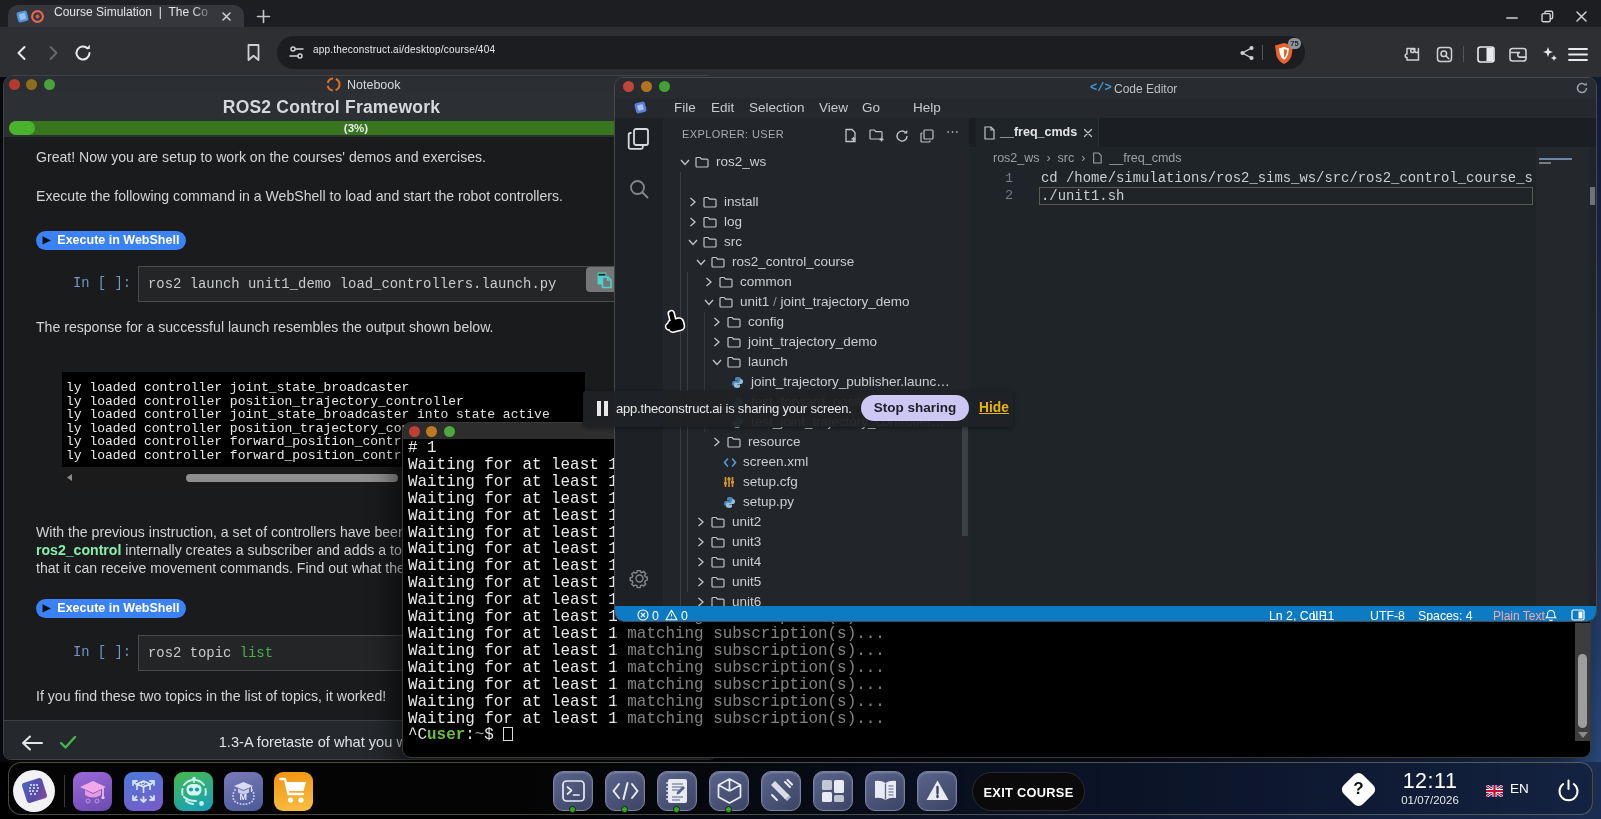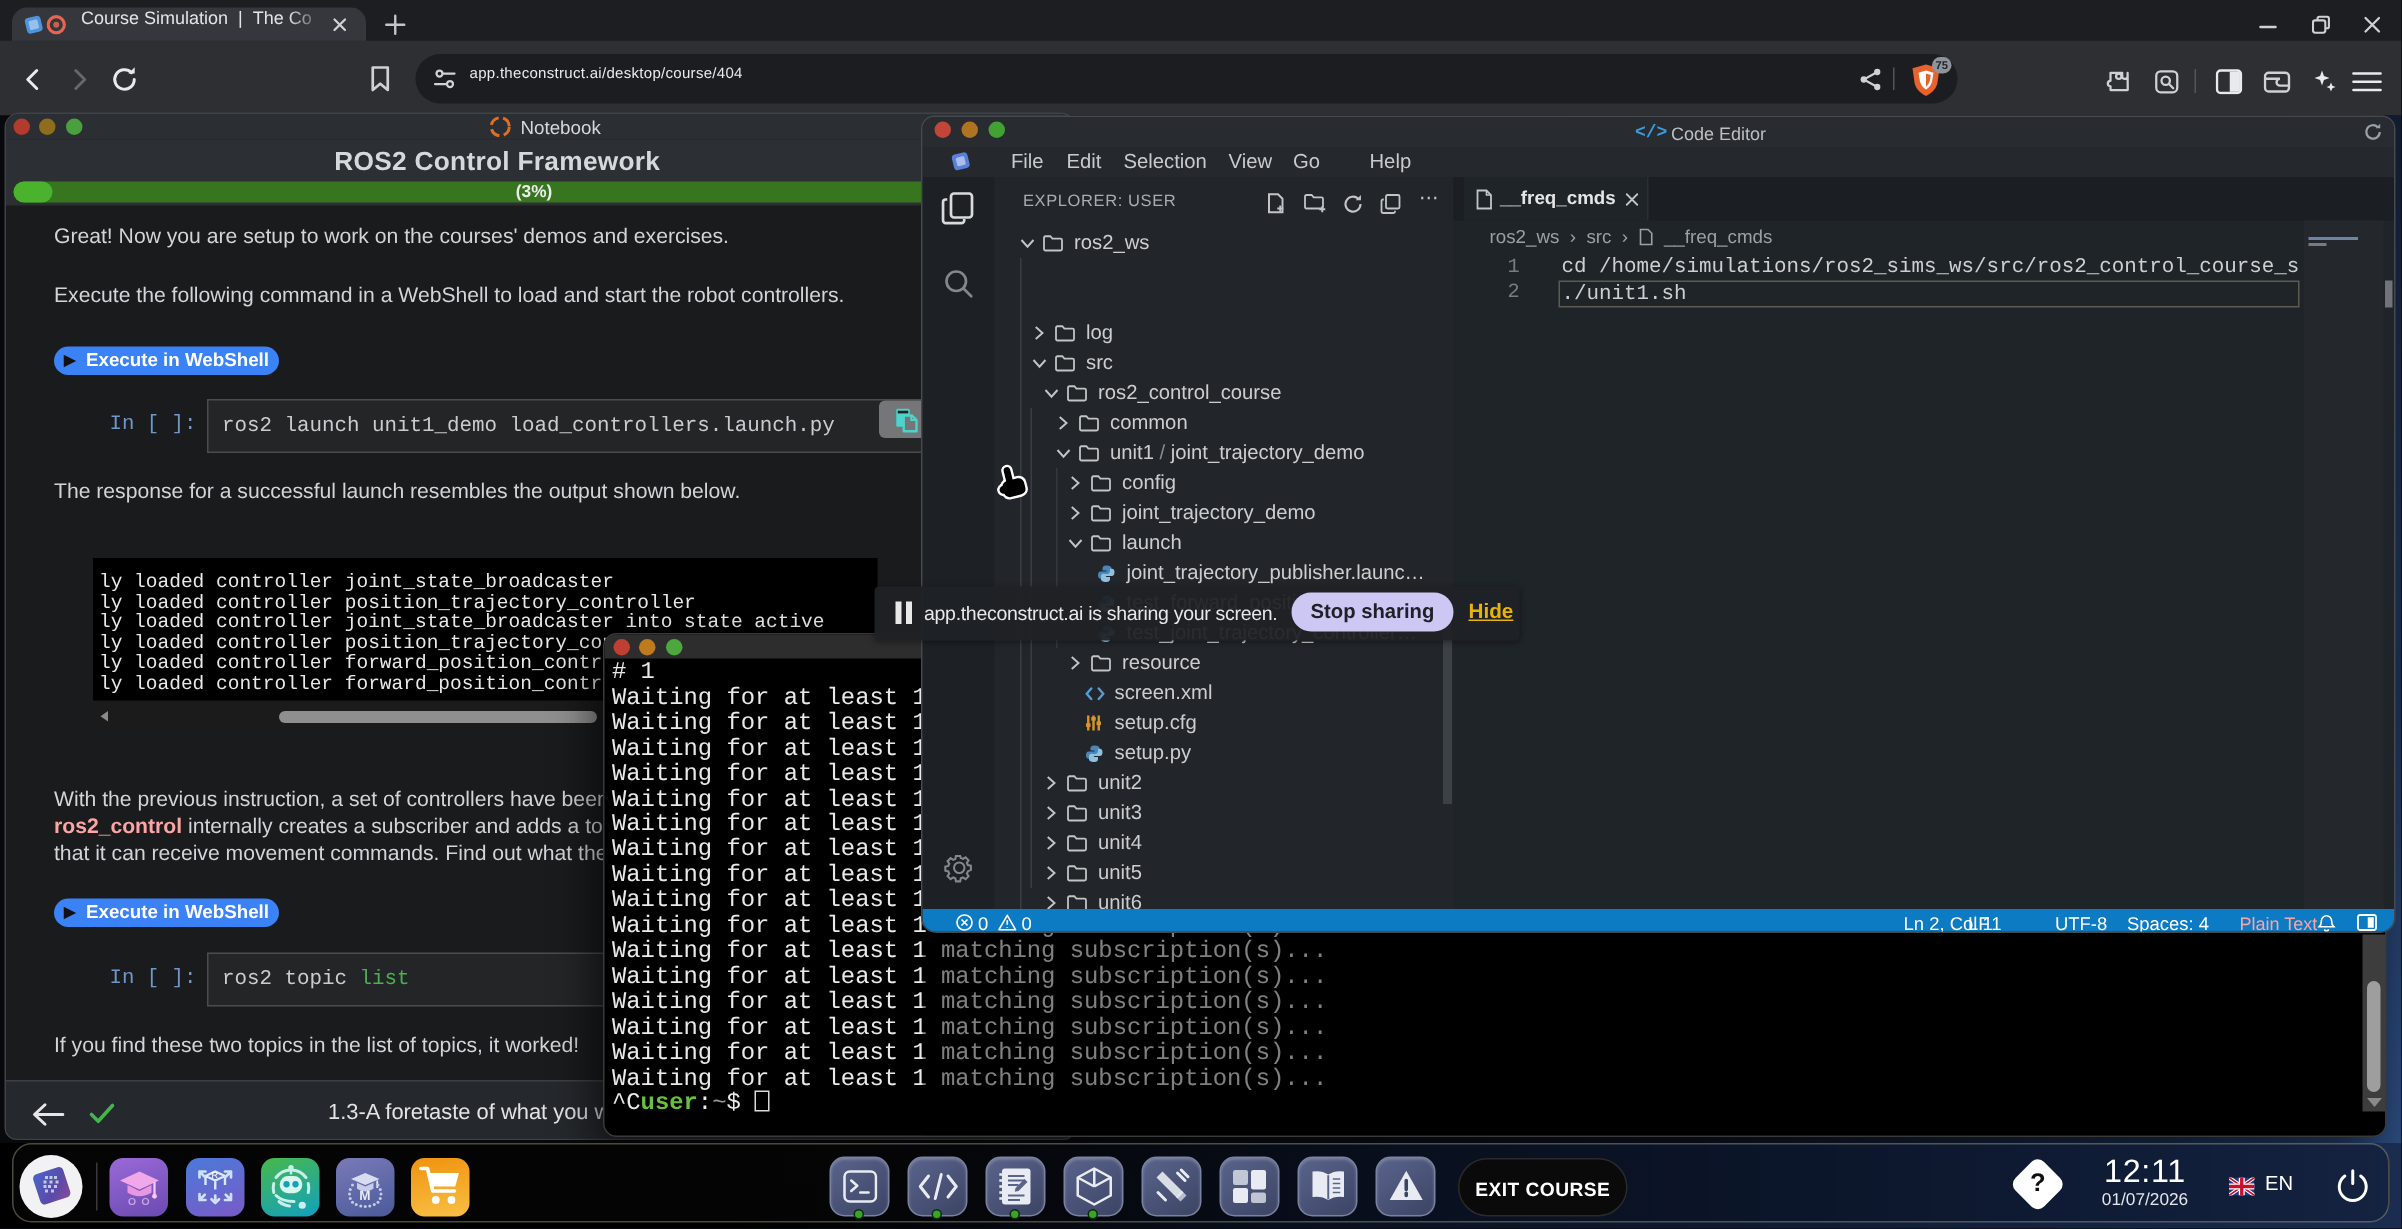--- a/index.html
+++ b/index.html
@@ -187,21 +187,21 @@
 ly loaded controller joint_state_broadcaster into state active
 ly loaded controller position_trajectory_controller into sta
 ly loaded controller forward_position_controller into state
 ly loaded controller forward_position_controller activated</div>
 <div class="abs" style="left:58px;top:394px;width:523px;height:15px;background:#1b1b1b"></div>
 <svg class="abs" style="left:61px;top:397px" width="9" height="9" viewBox="0 0 9 9">
       <path d="M7 1 L2 4.5 L7 8 Z" fill="#8a8a8a"></path>
     </svg>
 <div class="abs" style="left:182px;top:398px;width:212px;height:8px;background:#8f8f8f;border-radius:4px"></div>
 <div class="abs nbp" style="left:32px;top:448px">With the previous instruction, a set of controllers have been loaded and activated.</div>
-<div class="abs nbp" style="left:32px;top:466px"><b style="color:#fca5a5">ros2_control</b> internally creates a subscriber and adds a topic interface, so</div>
+<div class="abs nbp" style="left:32px;top:466px"><b style="color:#86efac">ros2_control</b> internally creates a subscriber and adds a topic interface, so</div>
 <div class="abs nbp" style="left:32px;top:484px">that it can receive movement commands. Find out what these topics are.</div>
 <div class="abs execbtn" style="left:32px;top:523px"><b>▶</b>Execute in WebShell</div>
 <div class="abs inlbl mono" style="left:69px;top:569px">In [ ]:</div>
 <div class="abs cellbox mono" style="left:134px;top:559px;width:578px;height:36px;line-height:34px;padding-left:9px">ros2 topic <span style="color:#4caf50">list</span></div>
 <div class="abs nbp" style="left:32px;top:612px">If you find these two topics in the list of topics, it worked!</div>
 <div class="abs" id="nbfoot"></div>
 <svg class="abs" style="left:17px;top:659px" width="22" height="16" viewBox="0 0 22 16">
       <path d="M9 1.5 L2 8 L9 14.5 M2.5 8 H21" fill="none" stroke="#e4e6e8" stroke-width="2" stroke-linecap="round" stroke-linejoin="round"></path>
     </svg>
 <svg class="abs" style="left:55px;top:659px" width="18" height="15" viewBox="0 0 18 15">
@@ -298,20 +298,29 @@
 <div class="abs" style="left:24px;top:154px;width:1px;height:320px;background:#3a3e42"></div>
 <div class="abs" style="left:41px;top:194px;width:1px;height:120px;background:#34383c"></div>
 <div class="trow" style="top:34px">
         <svg class="abs" style="left:17px;top:6px" width="10" height="8" viewBox="0 0 10 8">
           <path d="M1 2 L5 6.5 L9 2" fill="none" stroke="#c2c4c6" stroke-width="1.3"></path>
         </svg>
         <svg class="abs" style="left:32px;top:4px" width="14" height="12" viewBox="0 0 14 12">
           <path d="M1 2.5 a1 1 0 0 1 1-1 h3.2 l1.4 1.6 h5.4 a1 1 0 0 1 1 1 v5.9 a1 1 0 0 1 -1 1 H2 a1 1 0 0 1 -1-1 Z" fill="none" stroke="#c2c4c6" stroke-width="1.2"></path>
         </svg>
         <span class="abs" style="left:53px;top:0">ros2_ws</span>
+      </div>
+<div class="trow" style="top:74px">
+        <svg class="abs" style="left:25px;top:5px" width="9" height="10" viewBox="0 0 9 10">
+          <path d="M2.5 1 L7 5 L2.5 9" fill="none" stroke="#c2c4c6" stroke-width="1.3"></path>
+        </svg>
+        <svg class="abs" style="left:40px;top:4px" width="14" height="12" viewBox="0 0 14 12">
+          <path d="M1 2.5 a1 1 0 0 1 1-1 h3.2 l1.4 1.6 h5.4 a1 1 0 0 1 1 1 v5.9 a1 1 0 0 1 -1 1 H2 a1 1 0 0 1 -1-1 Z" fill="none" stroke="#c2c4c6" stroke-width="1.2"></path>
+        </svg>
+        <span class="abs" style="left:61px;top:0">install</span>
       </div>
 <div class="trow" style="top:114px">
         <svg class="abs" style="left:25px;top:6px" width="10" height="8" viewBox="0 0 10 8">
           <path d="M1 2 L5 6.5 L9 2" fill="none" stroke="#c2c4c6" stroke-width="1.3"></path>
         </svg>
         <svg class="abs" style="left:40px;top:4px" width="14" height="12" viewBox="0 0 14 12">
           <path d="M1 2.5 a1 1 0 0 1 1-1 h3.2 l1.4 1.6 h5.4 a1 1 0 0 1 1 1 v5.9 a1 1 0 0 1 -1 1 H2 a1 1 0 0 1 -1-1 Z" fill="none" stroke="#c2c4c6" stroke-width="1.2"></path>
         </svg>
         <span class="abs" style="left:61px;top:0">src</span>
       </div>

